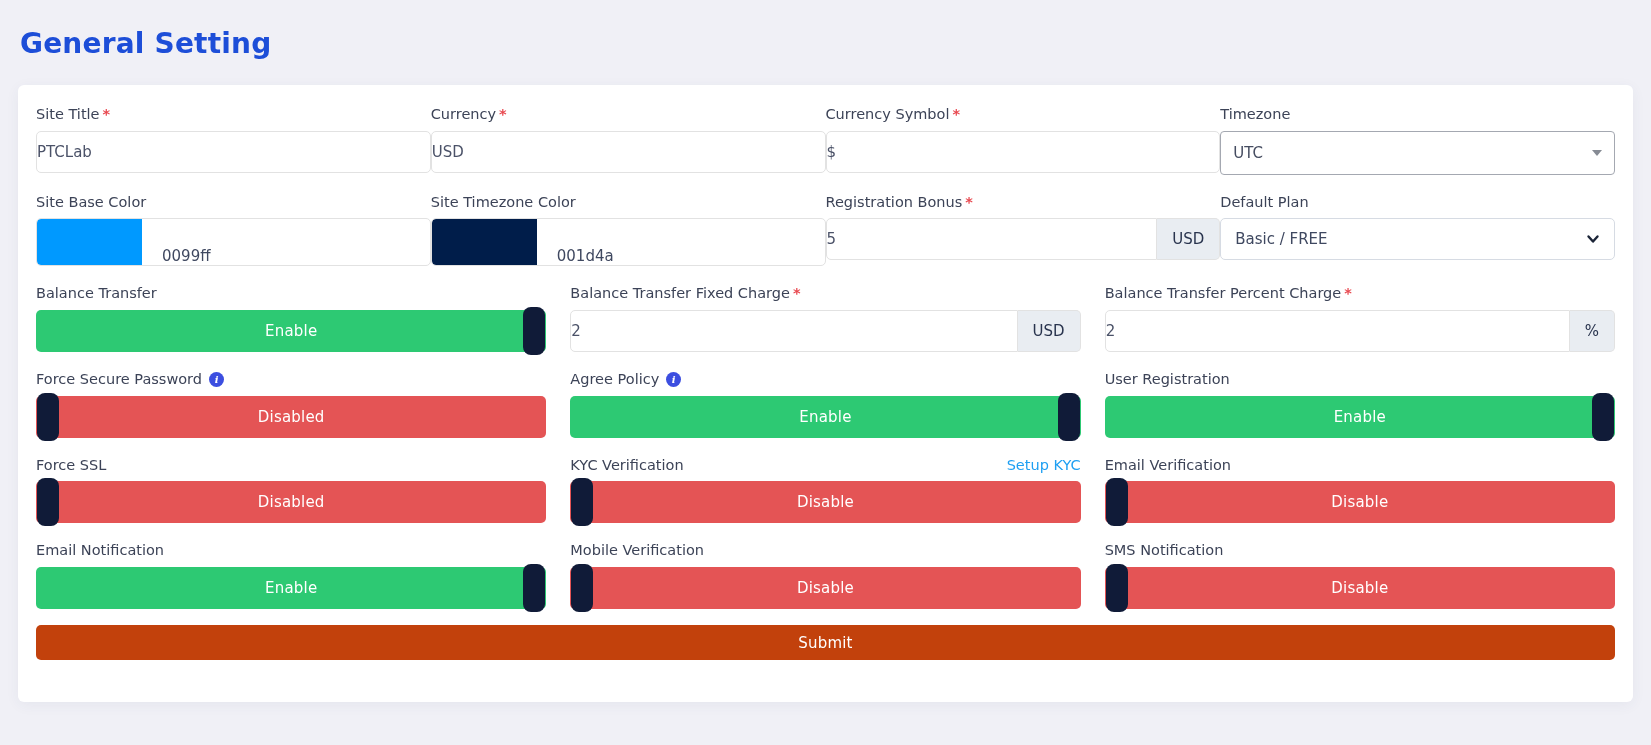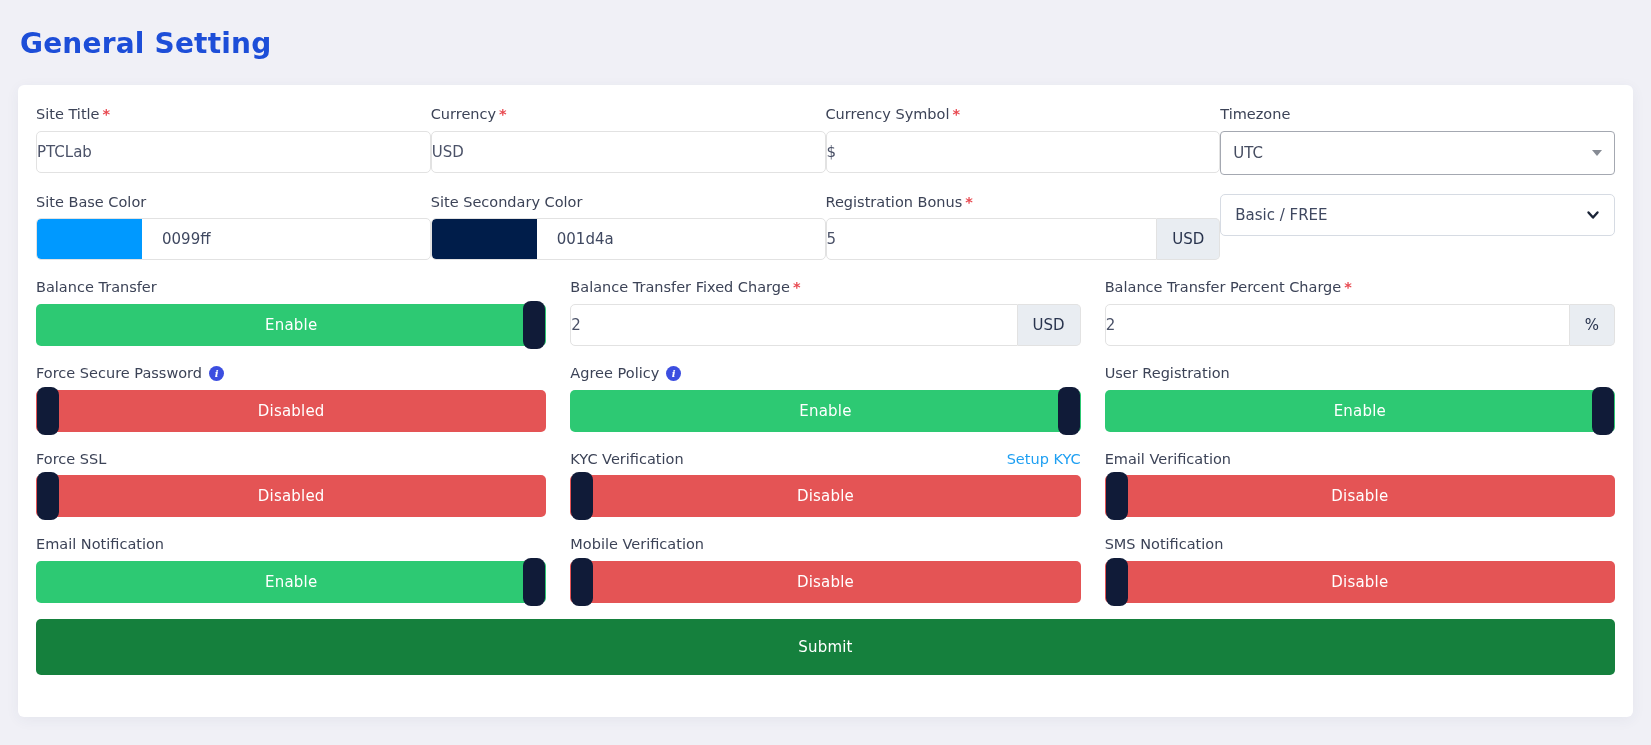--- a/index.html
+++ b/index.html
@@ -68,21 +68,21 @@
   .addon {
     display: flex; align-items: center; flex: none;
     padding: 0 15px;
     background: #e9edf2;
     border: 1px solid #e2e2e2; border-left: none;
     border-radius: 0 5px 5px 0;
     font-size: 15px; font-weight: 500; color: #29344e;
   }
   
   .color-group {
-    display: flex; align-items: center; height: 42px;
+    display: flex; align-items: flex-end; height: 48px;
     border: 1px solid #e2e2e2; border-radius: 5px;
     overflow: hidden; background: #fff; cursor: pointer;
   }
   .swatch { width: 105px; height: 100%; flex: none; border-radius: 4px 0 0 4px; }
   .color-value { padding-left: 20px; font-size: 15px; color: #3f4860; }
   
   .toggle {
     position: relative; height: 42px; border-radius: 5px;
     display: flex; align-items: center; justify-content: center;
     cursor: pointer;
@@ -105,22 +105,22 @@
     font-size: 10px; font-weight: 700; font-style: italic;
     font-family: "DejaVu Serif", serif;
     margin-left: 7px; cursor: pointer; flex: none;
   }
   .setup-link {
     margin-left: auto;
     color: #1e9ff2; font-size: 14.5px; font-weight: 500;
     text-decoration: none; cursor: pointer;
   }
   .submit-btn {
-    width: 100%; height: 56px; margin-top: 16px;
-    background: #15803d; color: #fff;
+    width: 100%; height: 35px; margin-top: 16px;
+    background: #c2410c; color: #fff;
     border: none; border-radius: 5px;
     font-family: inherit; font-size: 15px; font-weight: 500;
     letter-spacing: .2px; cursor: pointer;
   }
   .chev { flex: none; }
 </style>
 </head>
 <body>
 
 <h1 class="page-title">General Setting</h1>
@@ -167,38 +167,41 @@
       <div class="label-row">
         <span>Site Base Color</span>
       </div>
       <div class="color-group">
         <span class="swatch" style="background: rgb(0, 153, 255);"></span>
         <span class="color-value">0099ff</span>
       </div>
     </div>
     <div class="fg">
       <div class="label-row">
-        <span>Site Secondary Color</span>
+        <span>Site Timezone Color</span>
       </div>
       <div class="color-group">
         <span class="swatch" style="background: rgb(0, 29, 74);"></span>
         <span class="color-value">001d4a</span>
       </div>
     </div>
     <div class="fg">
       <div class="label-row">
         <span>Registration Bonus</span>
           <span class="req">*</span>
       </div>
       <div class="igroup">
         <input class="control" value="5" style="">
         <span class="addon">USD</span>
       </div>
     </div>
     <div class="fg">
+      <div class="label-row">
+        <span>Default Plan</span>
+      </div>
       <div class="fake-select">
         <span>Basic / FREE</span>
         <svg class="chev" width="14" height="14" viewBox="0 0 14 14">
             <polyline points="2.5,4.5 7,9.5 11.5,4.5" fill="none" stroke="#1b2437" stroke-width="2.4" stroke-linecap="round" stroke-linejoin="round"></polyline>
           </svg>
       </div>
     </div>
   </div>
 
   

